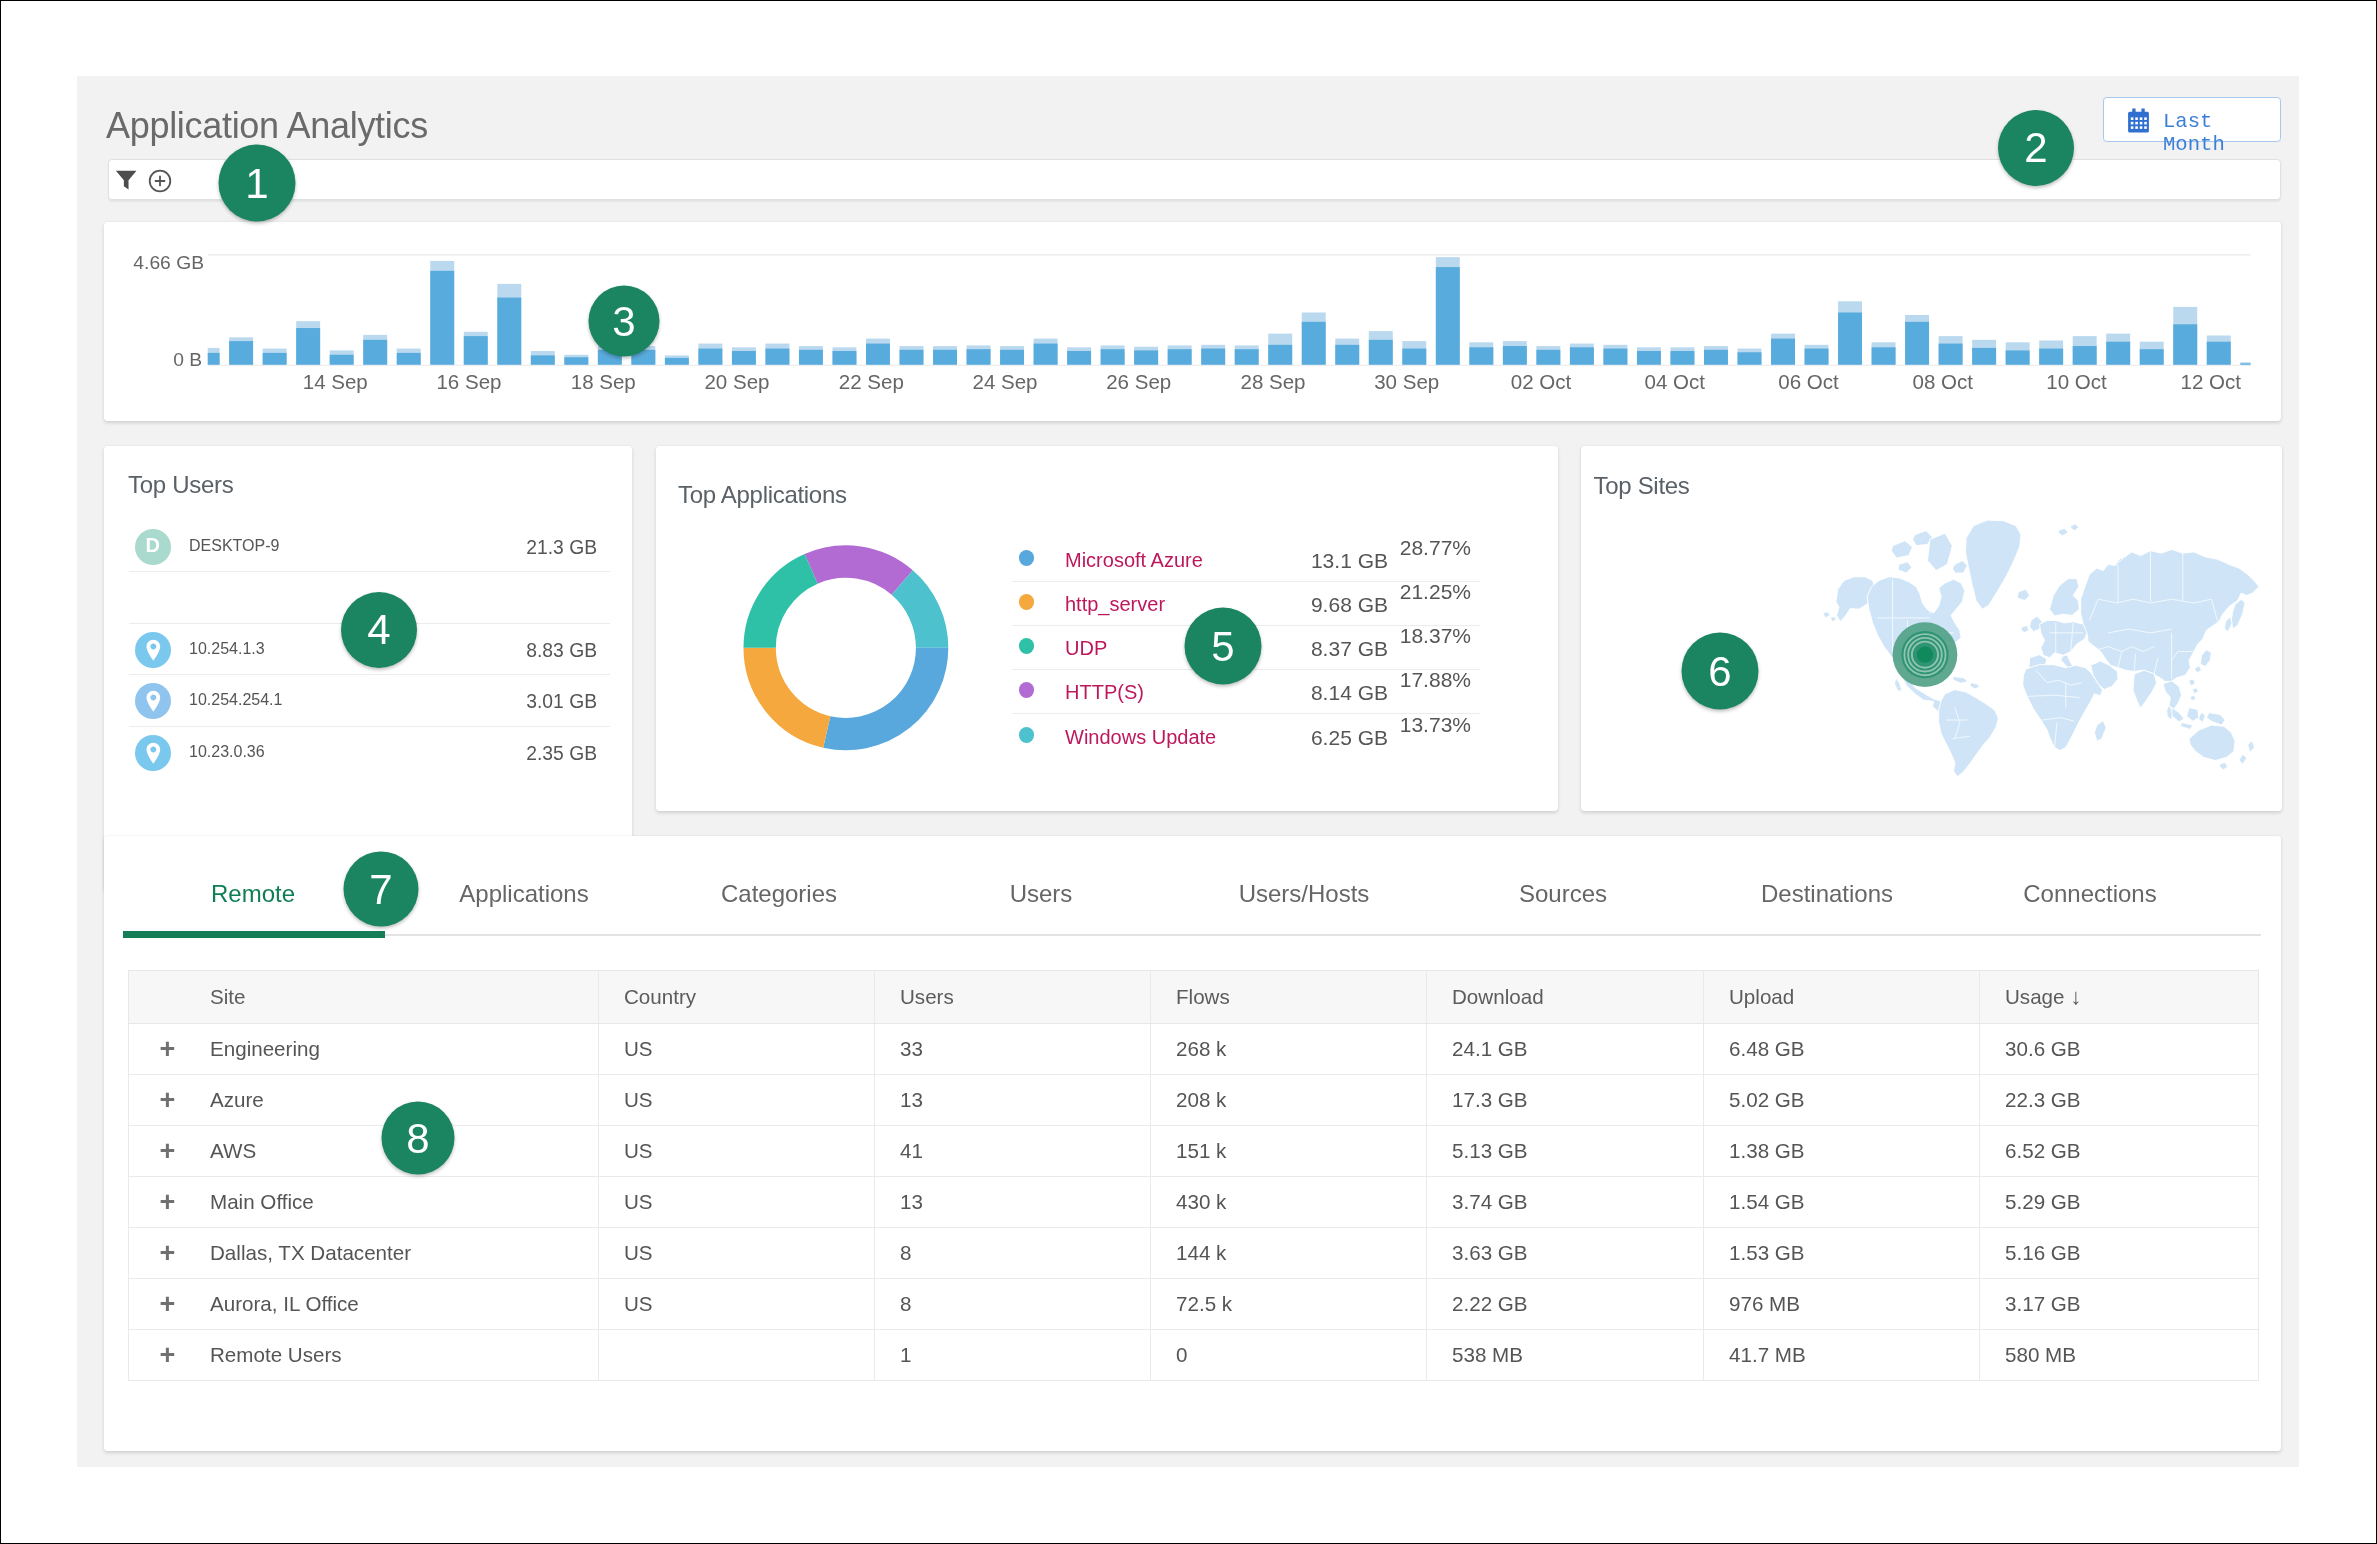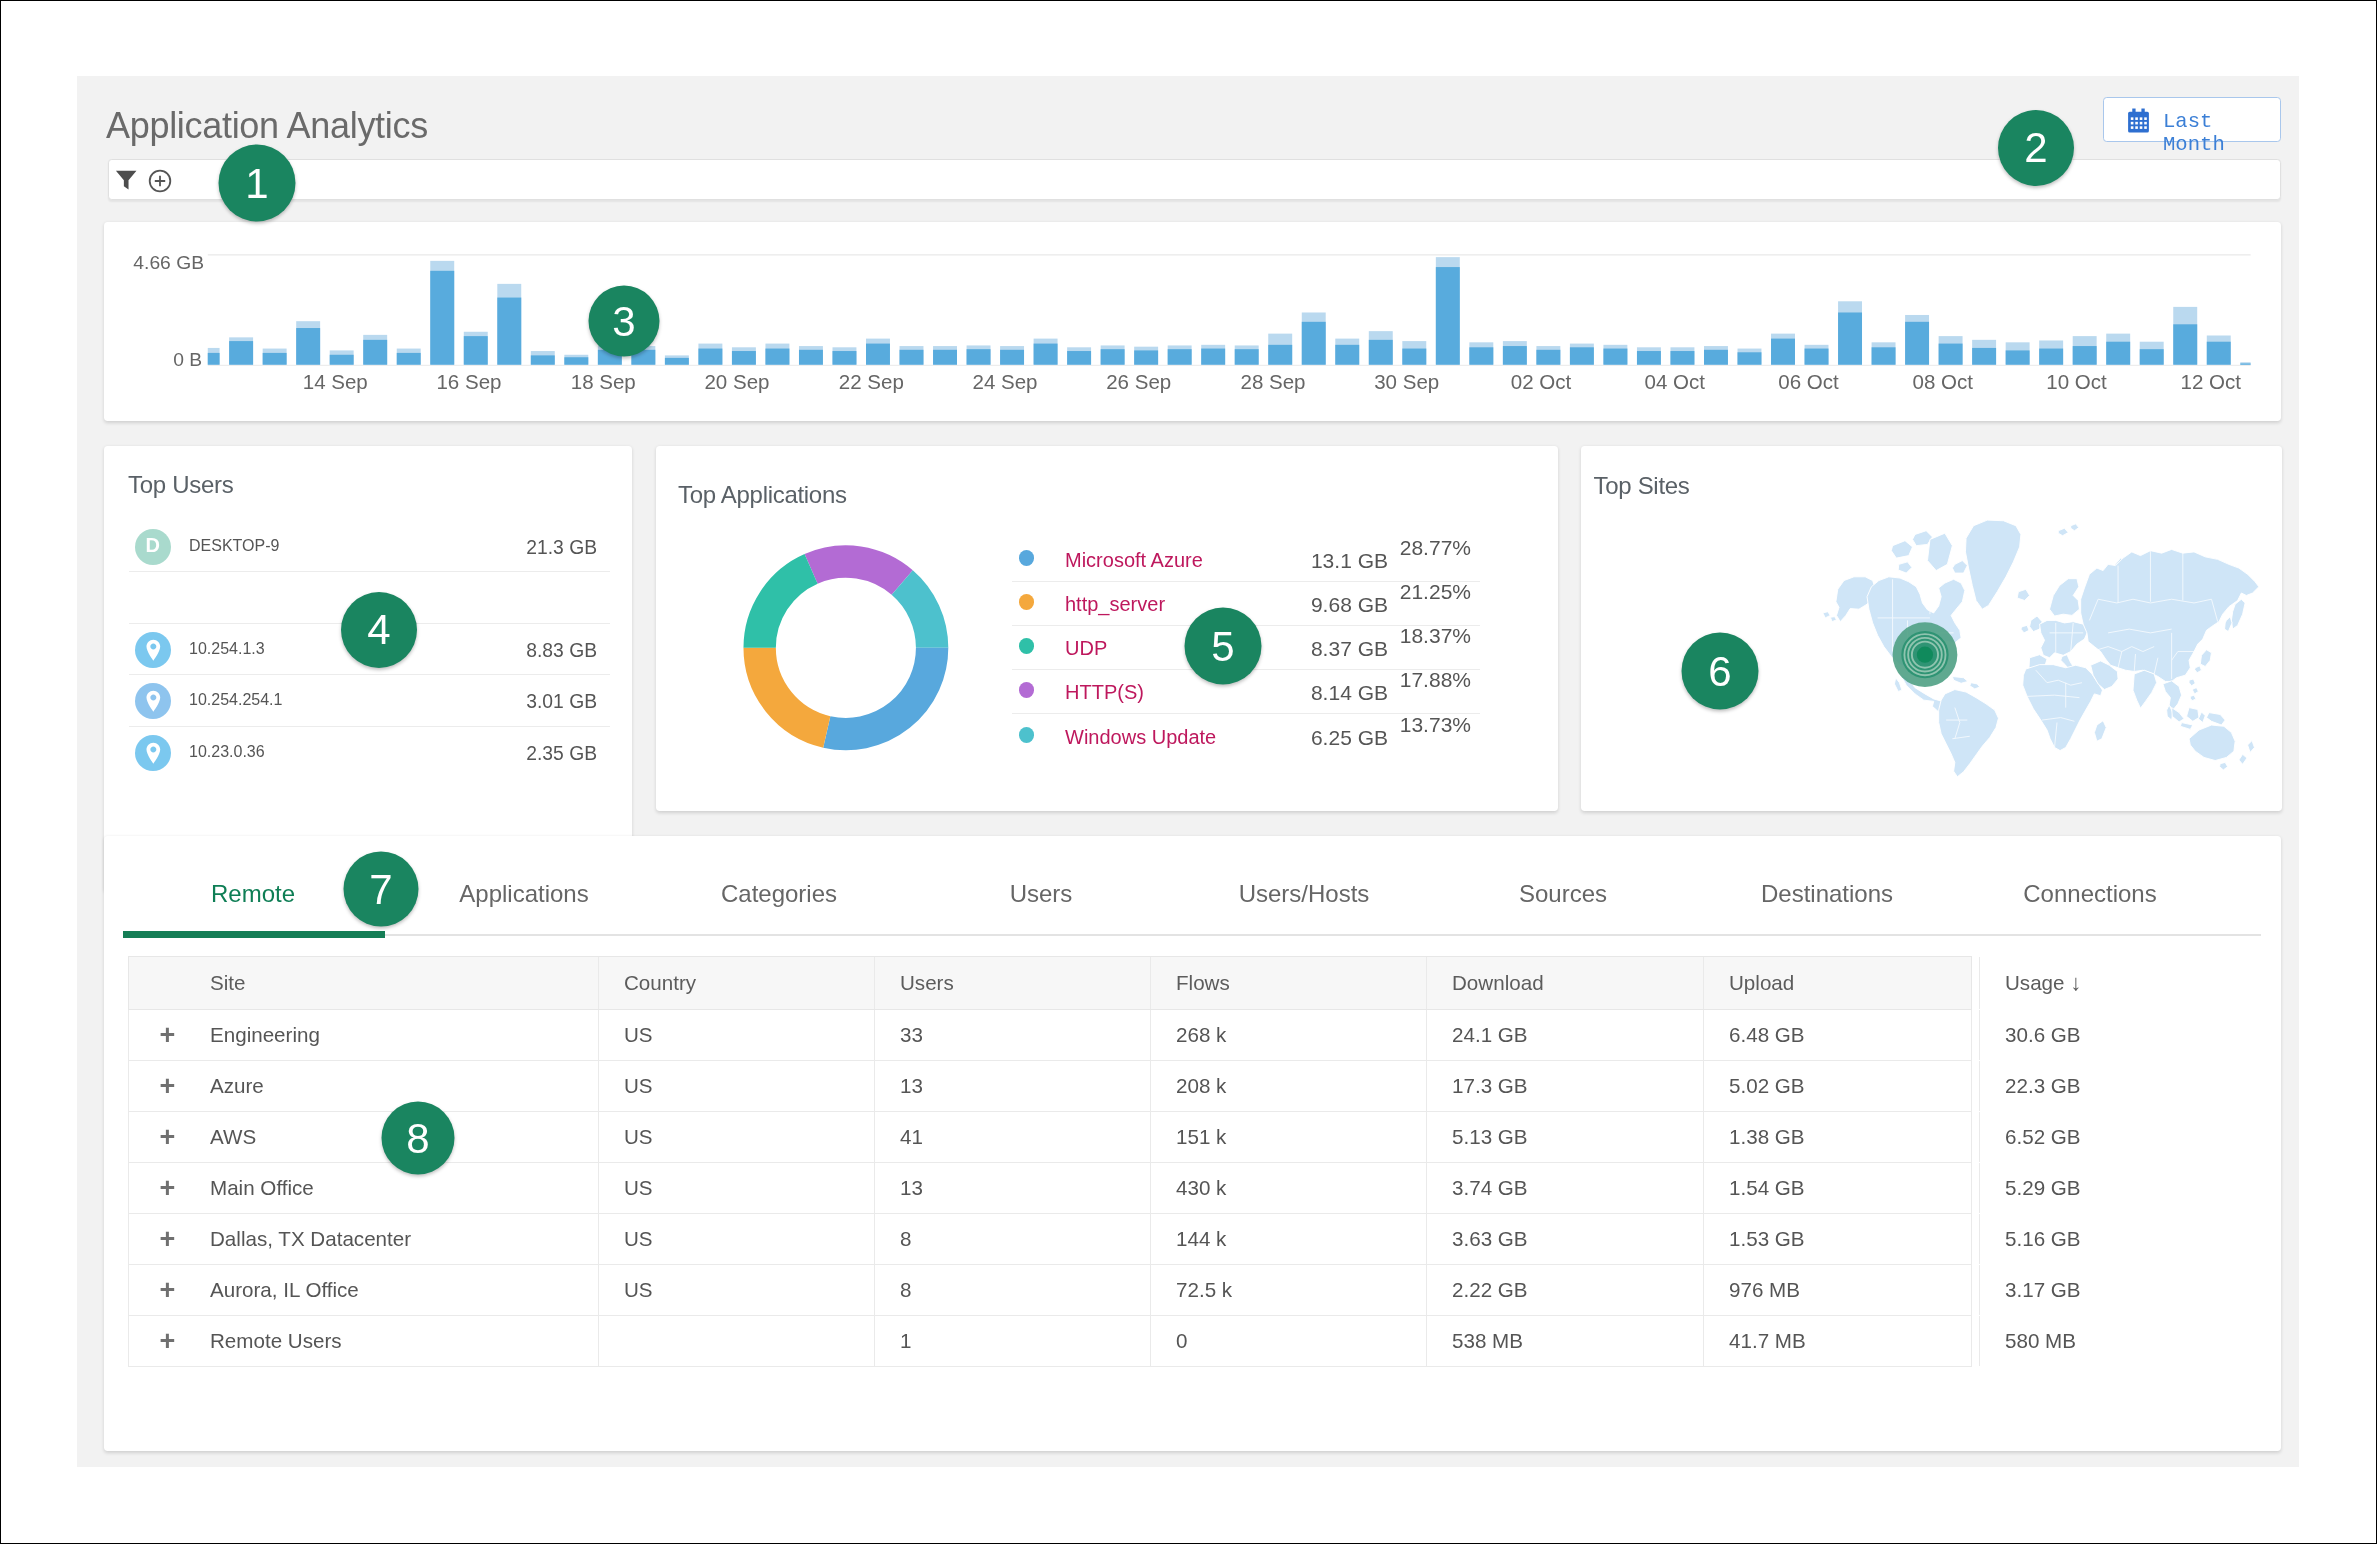--- a/index.html
+++ b/index.html
@@ -31,21 +31,21 @@
 .lrow .lnm { position:absolute; left:53px; top:12.5px; font-size:20px; color:#be185d; }
 .lrow .lgb { position:absolute; right:93px; top:12.5px; font-size:21px; color:#555; }
 .lrow .lpc { position:absolute; right:10px; top:0; font-size:21px; color:#555; }
 .lsep { position:absolute; left:356px; width:468px; height:0; border-top:1.2px solid #ececec; }
 
 .tab { position:absolute; top:44px; font-size:24px; color:#666; transform:translateX(-50%); white-space:nowrap; }
 .tab.active { color:#0e7e55; }
 #tabline { position:absolute; left:19.3px; top:98px; width:2138px; height:1.9px; background:#e3e3e3; }
 #tabgreen { position:absolute; left:19.3px; top:95px; width:262px; height:6.9px; background:#157e56; }
 
-#tbl { position:absolute; left:24px; top:120px; width:1844px; }
+#tbl { position:absolute; left:24px; top:134px; width:2131px; }
 #tbl .hrow { position:relative; height:54px; background:#f7f7f7; border:1.2px solid #e7e7e7; }
 #tbl .row { position:relative; height:51px; border:1.2px solid #eaeaea; border-top:none; background:#fff; }
 #tbl .cell { position:absolute; top:0; height:100%; border-left:1.2px solid #eaeaea; }
 #tbl .cell:first-child { border-left:none; }
 #tbl .ct { position:absolute; left:25px; top:50%; transform:translateY(-50%); font-size:20.6px; color:#555; white-space:nowrap; }
 #tbl .hrow .ct { font-size:20.6px; color:#5c5c5c; }
 #tbl .plus { position:absolute; left:30.5px; top:50%; transform:translateY(-50%); font-size:27px; color:#707070; font-weight:bold; }
 #tbl .sitename { position:absolute; left:81px; top:50%; transform:translateY(-50%); font-size:20.6px; color:#555; white-space:nowrap; }
 
 .num { position:absolute; border-radius:50%; background:#1a8560; color:#fff; text-align:center; font-size:42px; transform:translate(-50%,-50%); box-shadow:0 1.9px 3.7px rgba(0,0,0,0.25); }

